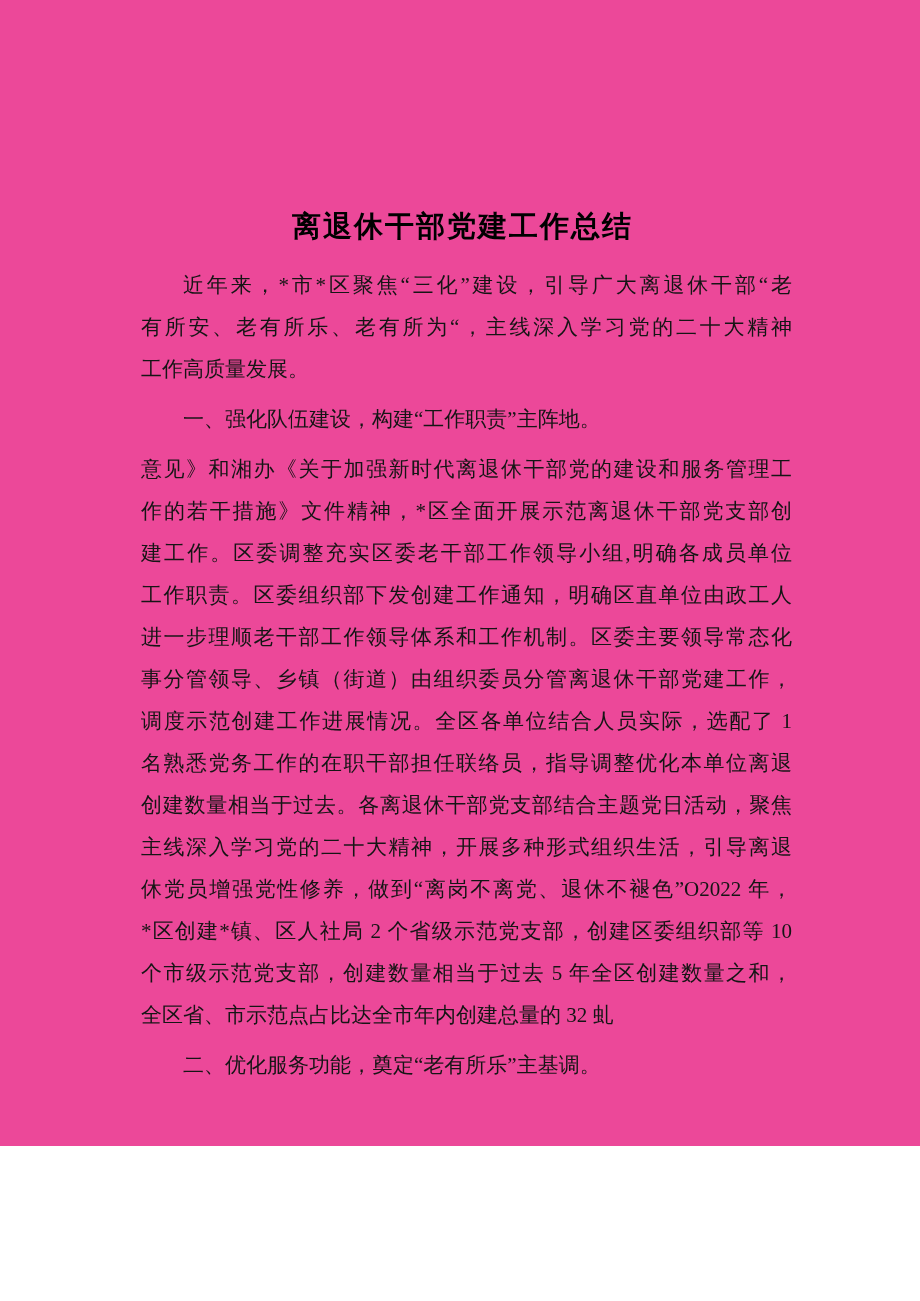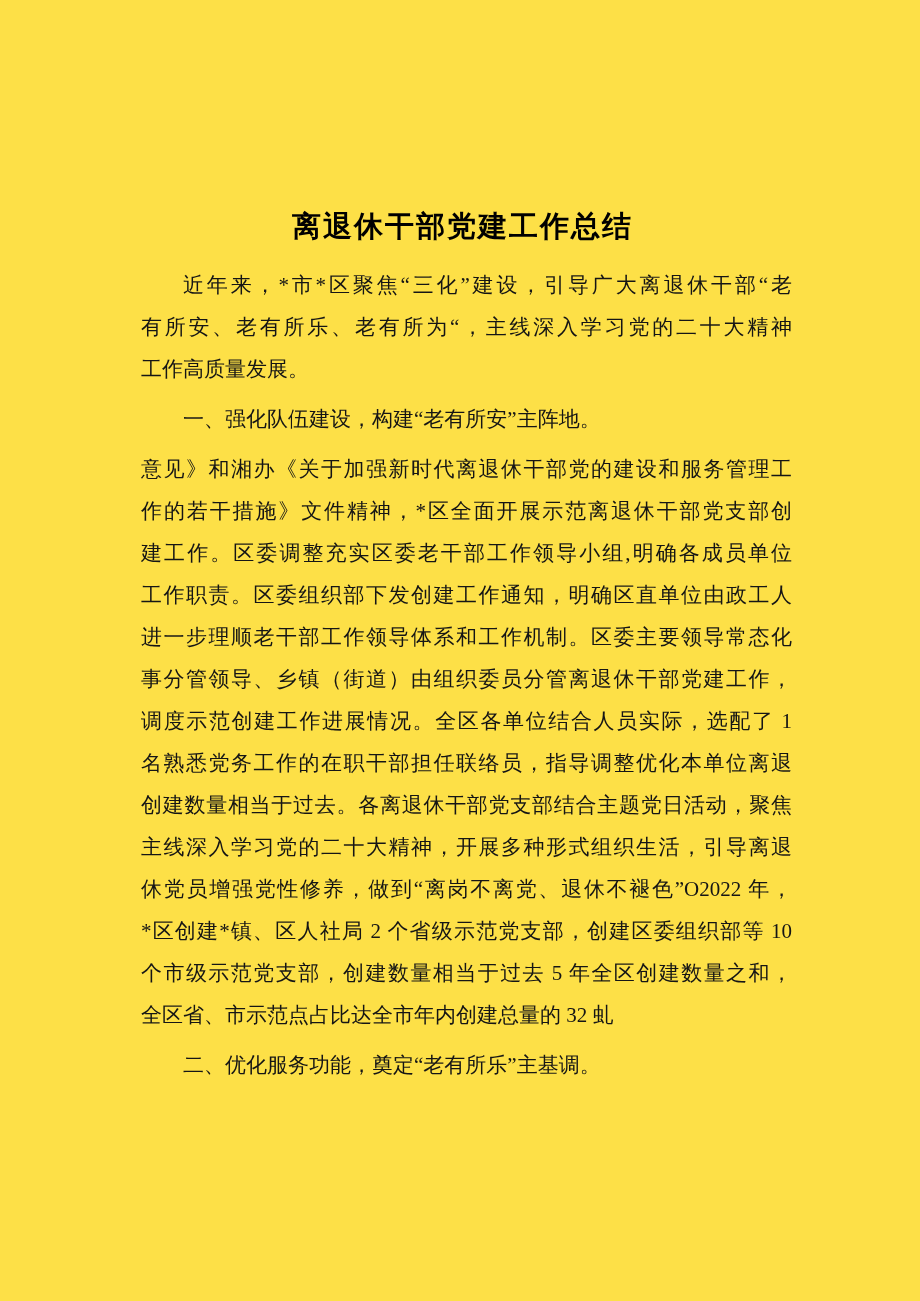--- a/index.html
+++ b/index.html
@@ -3,22 +3,22 @@
 <meta charset="utf-8">
 <style>
   html, body {
     margin: 0;
     padding: 0;
     background: #ffffff;
   }
   .page {
     position: relative;
     width: 920px;
-    height: 1301px;
-    background: #fde047;
+    height: 1146px;
+    background: #ec4899;
     overflow: hidden;
     color: #111111;
   }
   .content {
     position: absolute;
     left: 133px;
     top: 0;
     width: 659px;
   }
   .doc-title {
@@ -61,21 +61,21 @@
 <div class="page">
   <div class="content">
     <div class="doc-title">离退休干部党建工作总结</div>
     <div class="blocks" id="blocks">
         <div class="block paragraph">
           <div class="line first just">近年来，*市*区聚焦“三化”建设，引导广大离退休干部“老</div>
           <div class="line just">有所安、老有所乐、老有所为“，主线深入学习党的二十大精神</div>
           <div class="line end">工作高质量发展。</div>
         </div>
         <div class="block heading">
-          <div class="line first end">一、强化队伍建设，构建“老有所安”主阵地。</div>
+          <div class="line first end">一、强化队伍建设，构建“工作职责”主阵地。</div>
         </div>
         <div class="block paragraph">
           <div class="line just">意见》和湘办《关于加强新时代离退休干部党的建设和服务管理工</div>
           <div class="line just">作的若干措施》文件精神，*区全面开展示范离退休干部党支部创</div>
           <div class="line just">建工作。区委调整充实区委老干部工作领导小组,明确各成员单位</div>
           <div class="line just">工作职责。区委组织部下发创建工作通知，明确区直单位由政工人</div>
           <div class="line just">进一步理顺老干部工作领导体系和工作机制。区委主要领导常态化</div>
           <div class="line just">事分管领导、乡镇（街道）由组织委员分管离退休干部党建工作，</div>
           <div class="line just">调度示范创建工作进展情况。全区各单位结合人员实际，选配了 1</div>
           <div class="line just">名熟悉党务工作的在职干部担任联络员，指导调整优化本单位离退</div>

